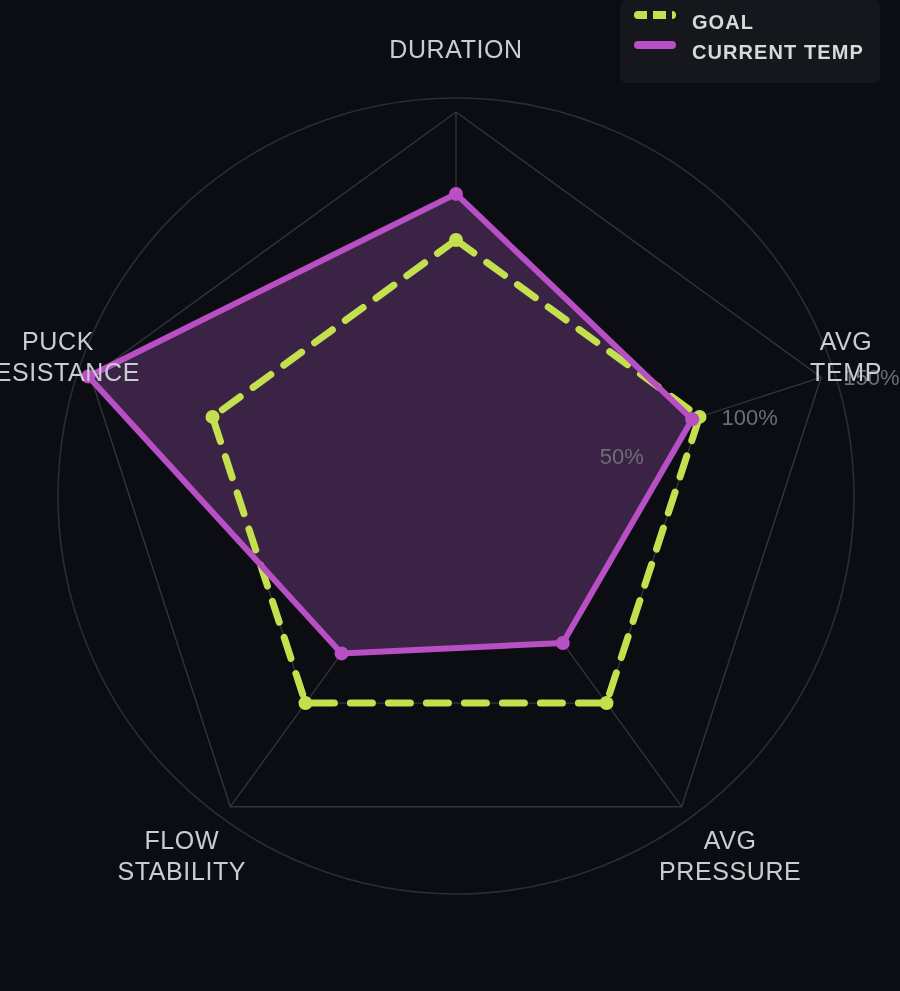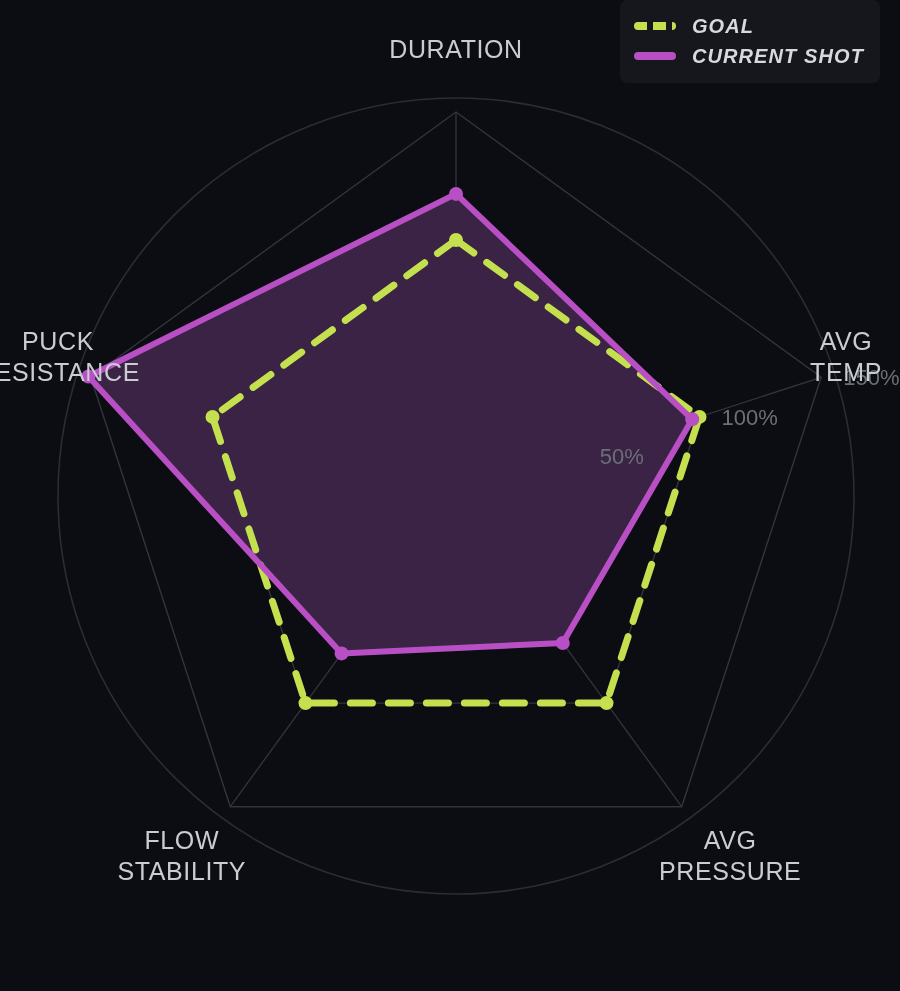--- a/index.html
+++ b/index.html
@@ -40,23 +40,22 @@
     position: absolute;
     right: 20px;
     top: 0px;
     background: #15171d;
     border-radius: 7px;
     padding: 11px 16px 12px 14px;
     box-sizing: border-box;
   }
   .legend-row {
     display: flex;
-    align-items: center;
+    align-items: flex-start;
     height: 30px;
-    font-style: italic;
   }
   .legend-swatch {
     width: 42px;
     height: 8px;
     margin-right: 16px;
     flex: 0 0 auto;
     border-radius: 4px;
   }
   .legend-text {
     color: #d7d9dd;
@@ -120,16 +119,16 @@
       </g>
   </svg>
 
   <div class="legend-box">
     <div class="legend-row">
       <span class="legend-swatch" id="swatch-goal" style="background: repeating-linear-gradient(to right, rgb(197, 224, 79) 0px, rgb(197, 224, 79) 13px, transparent 13px, transparent 19px);"></span>
       <span class="legend-text">GOAL</span>
     </div>
     <div class="legend-row">
       <span class="legend-swatch" id="swatch-current" style="background: rgb(184, 79, 196);"></span>
-      <span class="legend-text">CURRENT SHOT</span>
+      <span class="legend-text">CURRENT TEMP</span>
     </div>
   </div>
 </div>
 
 </body></html>

